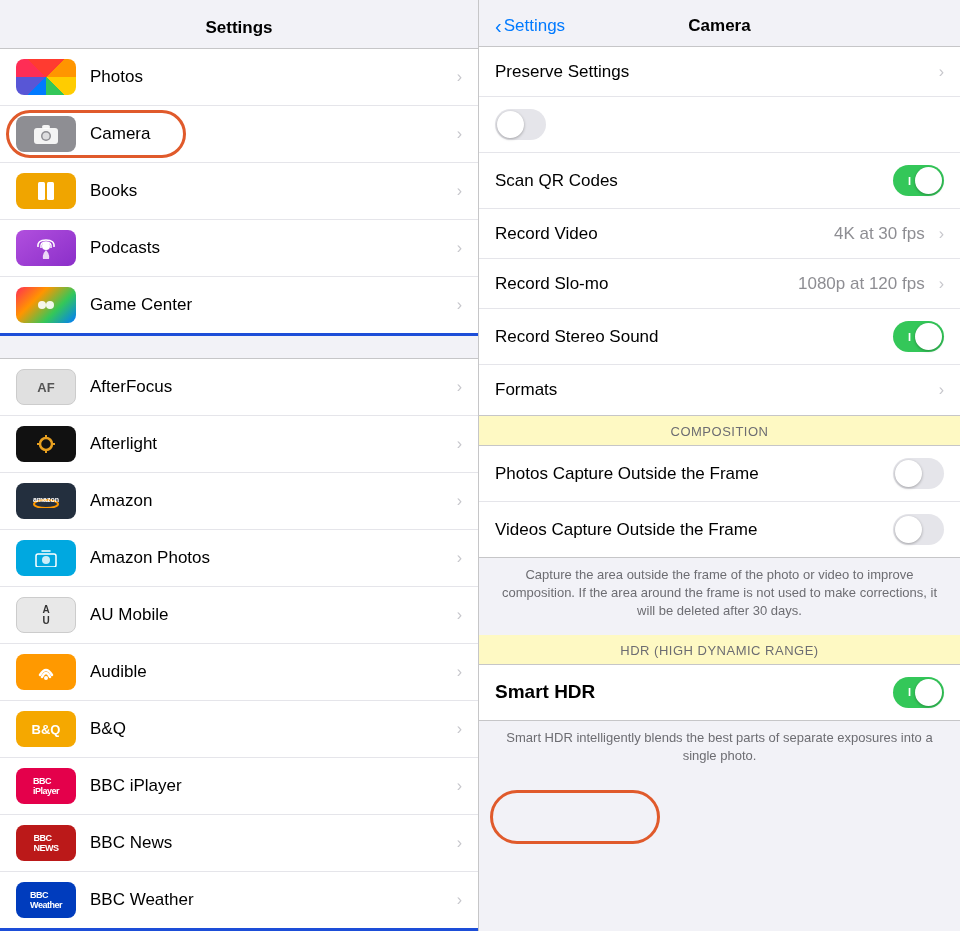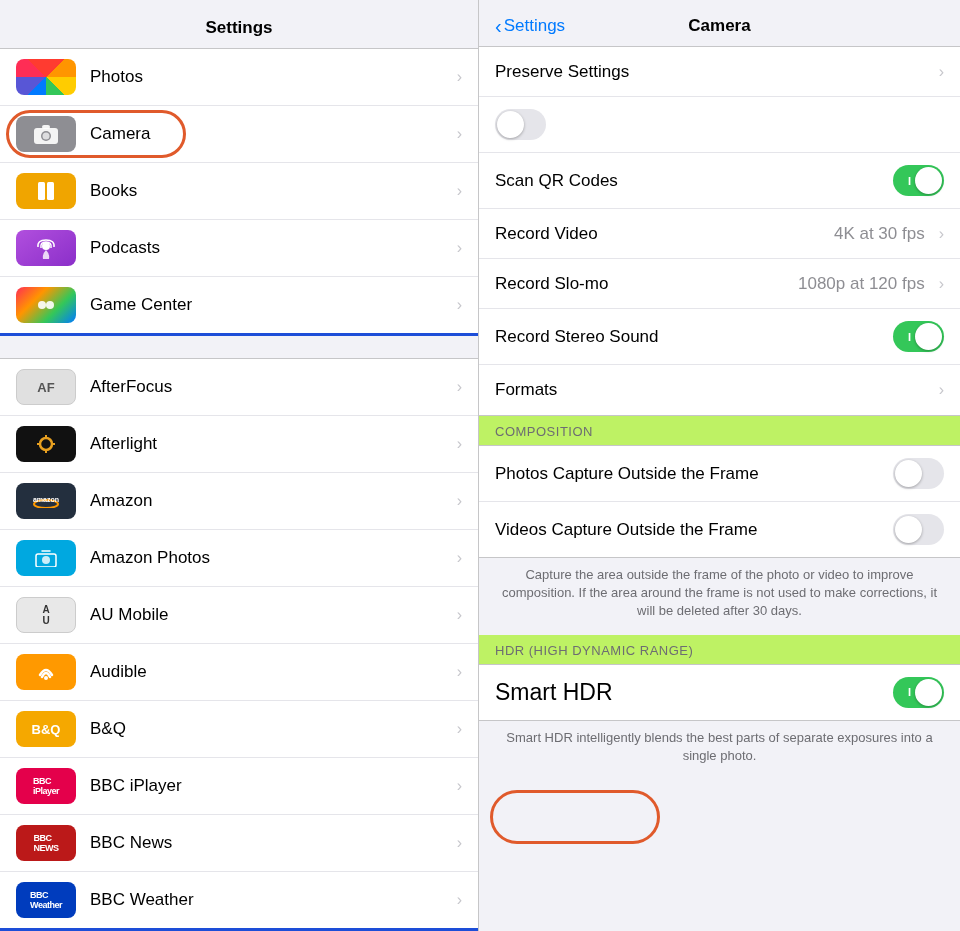--- a/index.html
+++ b/index.html
@@ -208,21 +208,22 @@
       font-weight: 600;
       margin-right: 4px;
     }
 
     .section-header {
       padding: 8px 16px 6px;
       font-size: 13px;
       color: #6d6d72;
       text-transform: uppercase;
       letter-spacing: 0.5px;
-      background: #bef264;
+      background: #fef9c3;
+      text-align: center;
     }
 
     .section-footer {
       padding: 8px 16px 14px;
       font-size: 13px;
       color: #6d6d72;
       background: #f2f2f7;
       line-height: 1.4;
       text-align: center;
     }
@@ -502,21 +503,21 @@
     </li>
   </ul>
 
   <div class="section-footer">Capture the area outside the frame of the photo or video to improve composition. If the area around the frame is not used to make corrections, it will be deleted after 30 days.</div>
 
   <div class="section-header">HDR (HIGH DYNAMIC RANGE)</div>
 
   <ul class="camera-settings-list">
 
     <li class="camera-item" style="position:relative;">
-      <span class="camera-item-label" style="font-size:23px;">Smart HDR</span>
+      <span class="camera-item-label" style="font-size:19px;font-weight:bold;">Smart HDR</span>
       <div class="toggle on">
         <span class="toggle-label">I</span>
         <div class="toggle-knob"></div>
       </div>
     </li>
   </ul>
 
   <div class="section-footer">Smart HDR intelligently blends the best parts of separate exposures into a single photo.</div>
 
   <div style="position:fixed; top:790px; left:490px; width:170px; height:54px; border:3px solid #e05a2b; border-radius:28px; pointer-events:none; z-index:100;"></div>

